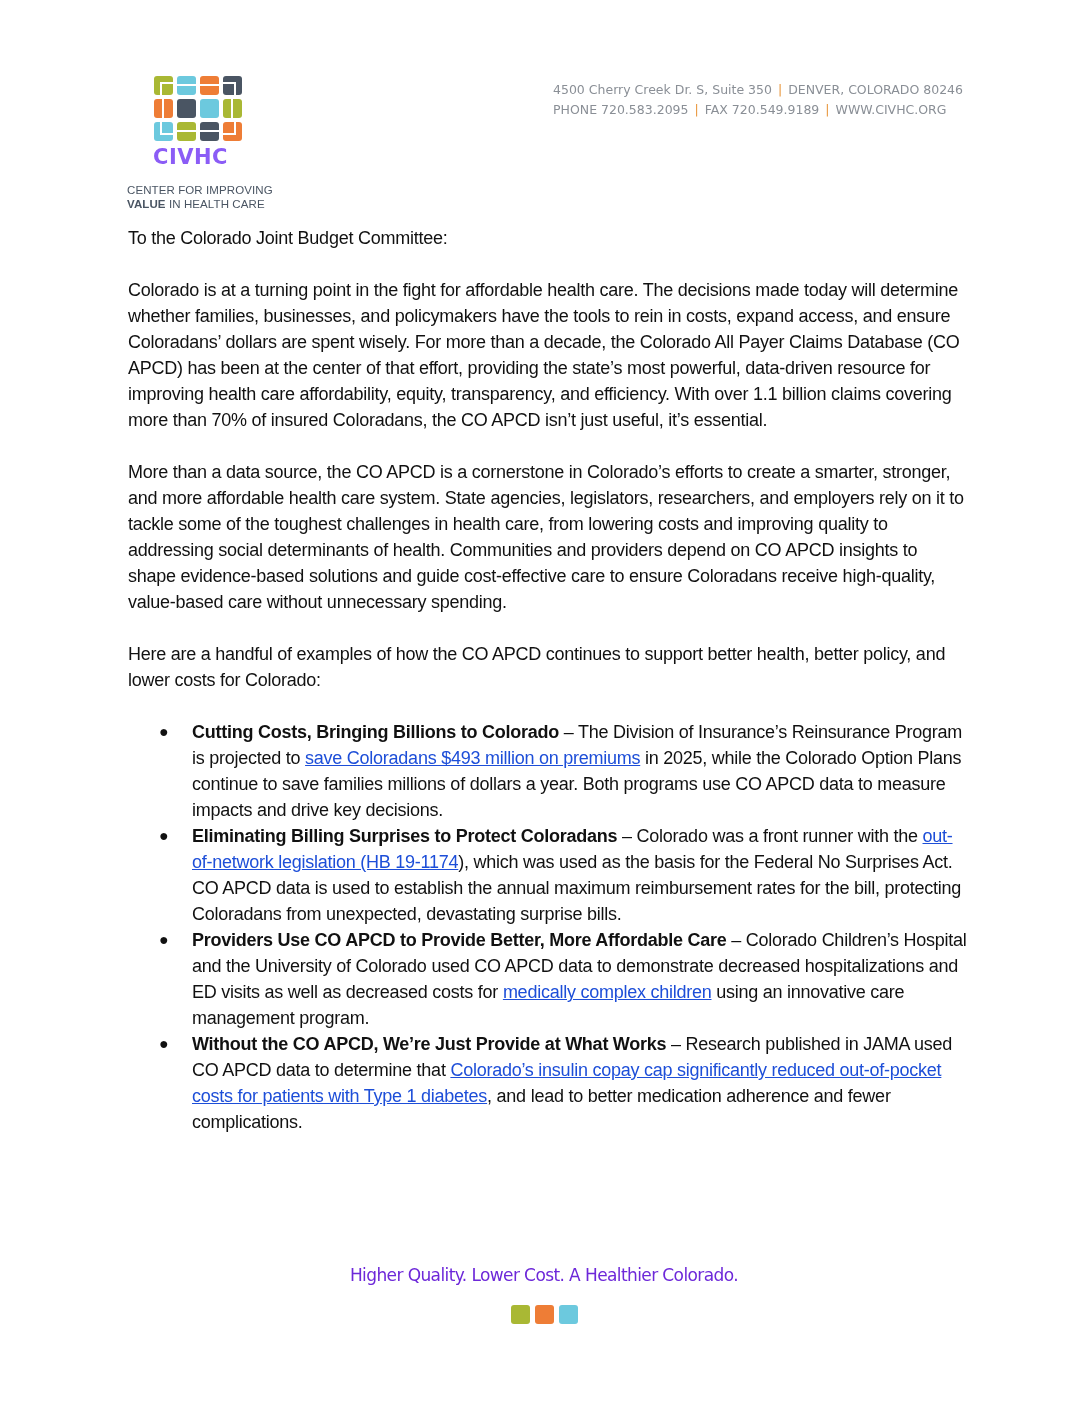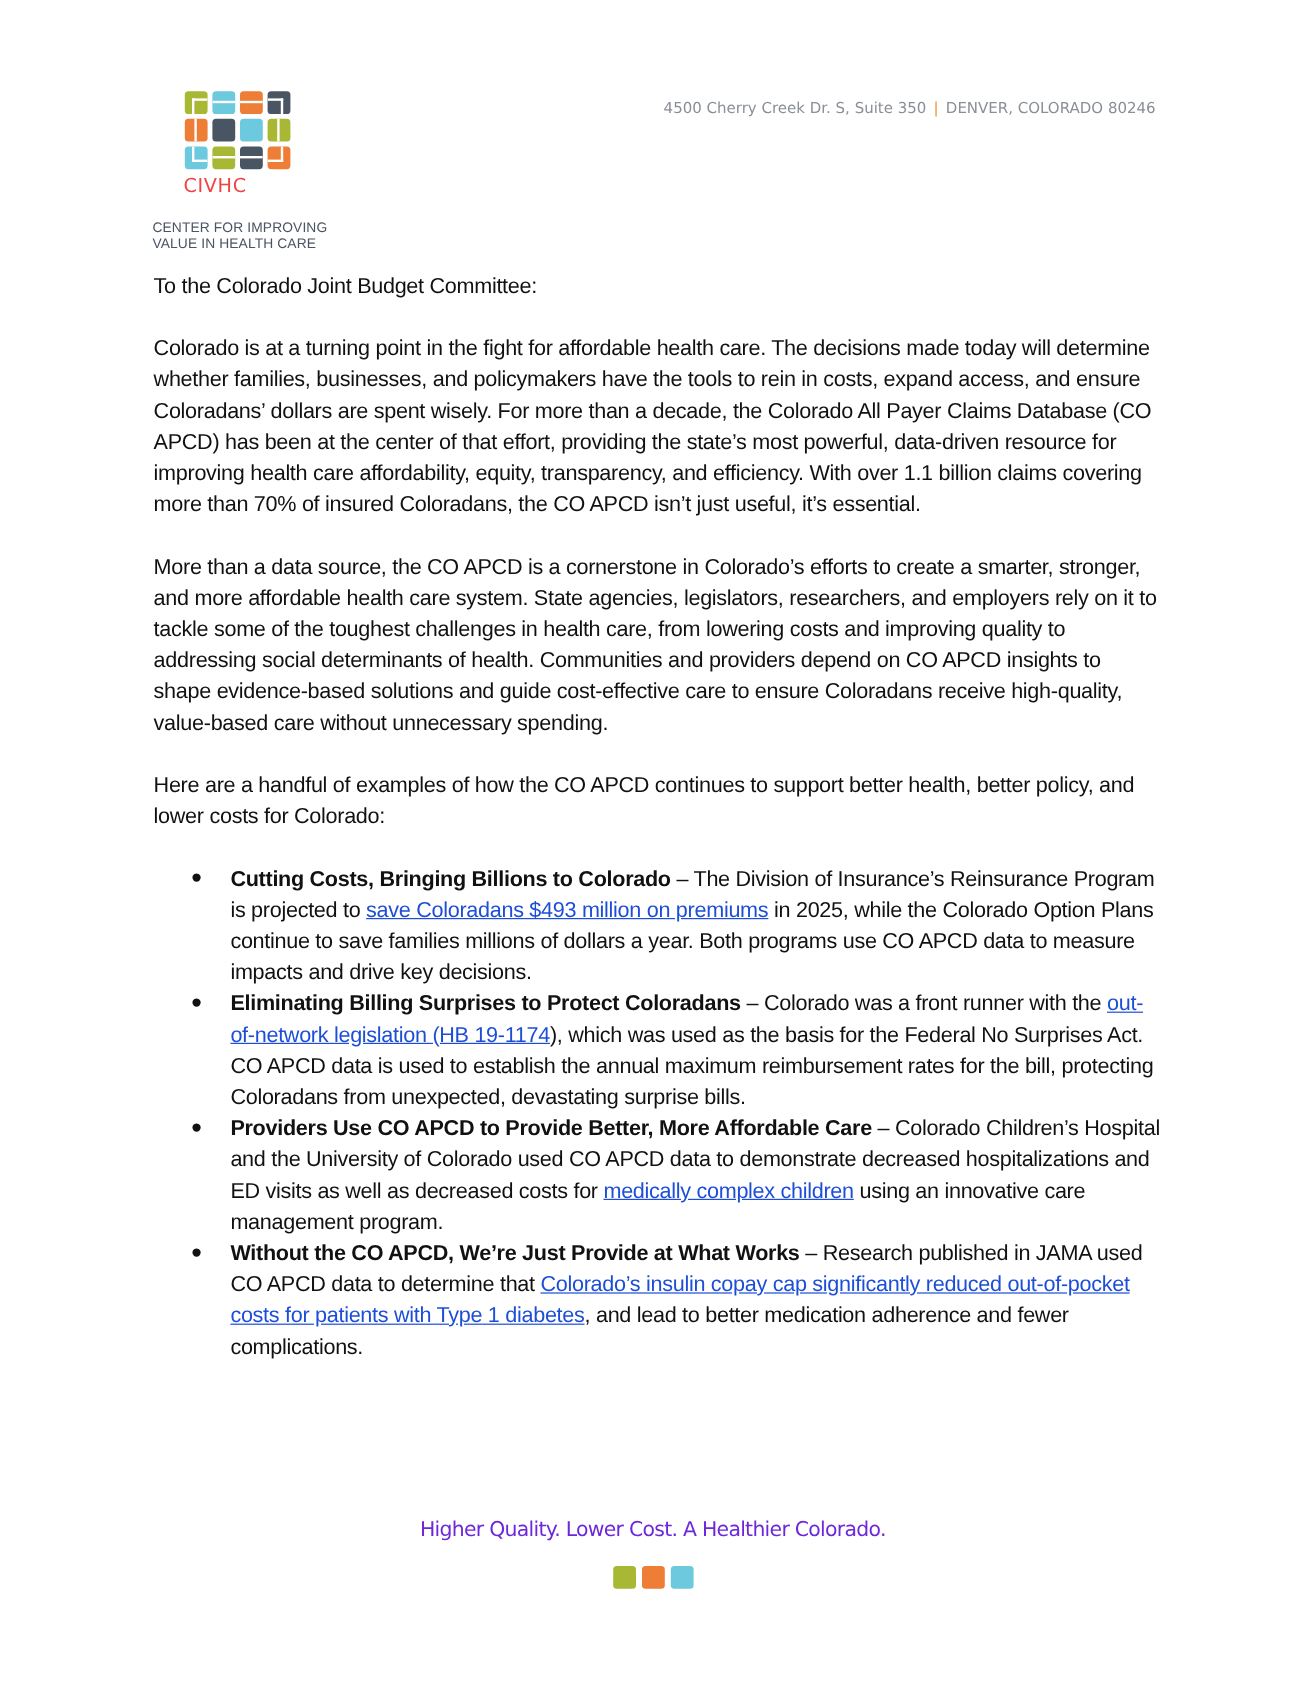--- a/index.html
+++ b/index.html
@@ -15,25 +15,25 @@
     .tile.split-v::after { content: ""; position: absolute; top: 0; bottom: 0; left: 8px; width: 2px; background: #fff; }
     .tile.corner-tl::before { content: ""; position: absolute; left: 6px; top: 6px; width: 2px; height: 13px; background:#fff; }
     .tile.corner-tl::after { content: ""; position: absolute; left: 6px; top: 6px; width: 13px; height: 2px; background:#fff; }
     .tile.corner-tr::before { content: ""; position: absolute; right: 6px; top: 6px; width: 2px; height: 13px; background:#fff; }
     .tile.corner-tr::after { content: ""; position: absolute; right: 6px; top: 6px; width: 13px; height: 2px; background:#fff; }
     .tile.corner-bl::before { content: ""; position: absolute; left: 6px; bottom: 6px; width: 2px; height: 13px; background:#fff; }
     .tile.corner-bl::after { content: ""; position: absolute; left: 6px; bottom: 6px; width: 13px; height: 2px; background:#fff; }
     .tile.corner-br::before { content: ""; position: absolute; right: 6px; bottom: 6px; width: 2px; height: 13px; background:#fff; }
     .tile.corner-br::after { content: ""; position: absolute; right: 6px; bottom: 6px; width: 13px; height: 2px; background:#fff; }
 
-    .logo-wordmark { font-family: "DejaVu Sans", sans-serif; font-weight: normal; font-size: 16px;
-                     color: #ef4444; letter-spacing: 0.5px; margin-top: 4px; margin-left: -1px; }
+    .logo-wordmark { font-family: "DejaVu Sans", sans-serif; font-weight: bold; font-size: 21px;
+                     color: #8b5cf6; letter-spacing: 0.5px; margin-top: 4px; margin-left: -1px; }
     .logo-tagline { position: absolute; left: 127px; top: 183px; font-family: "Liberation Sans", sans-serif;
                     font-size: 11.5px; color: #4a5563; line-height: 14px; letter-spacing: 0.1px; }
-    .logo-tagline b { font-weight: normal; }
+    .logo-tagline b { font-weight: bold; }
 
     .address { position: absolute; right: 125px; top: 80px; 
                font-family: "DejaVu Sans", sans-serif; font-size: 12.5px; color: #8a8f96; line-height: 20px; }
     .sep { color: #e8953a; margin: 0 6px; }
 
     
     .content { position: absolute; left: 128px; top: 225px; width: 840px;
                font-size: 18px; line-height: 26px; color: #111; letter-spacing: -0.25px; }
     .content p { margin: 0 0 26px 0; }
     ul.examples { list-style: none; padding: 0; margin: 0; }
@@ -73,20 +73,23 @@
 
 <div class="logo-tagline">
   <div>CENTER FOR IMPROVING</div>
   <div><b>VALUE</b><span> IN HEALTH CARE</span></div>
 </div>
 
 <div class="address">
   <div>
     <span>4500 Cherry Creek Dr. S, Suite 350</span><span class="sep">|</span><span>DENVER, COLORADO 80246</span>
   </div>
+  <div>
+    <span>PHONE 720.583.2095</span><span class="sep">|</span><span>FAX 720.549.9189</span><span class="sep">|</span><span>WWW.CIVHC.ORG</span>
+  </div>
 </div>
 
 <div class="content">
   <p>To the Colorado Joint Budget Committee:</p>
   <p>Colorado is at a turning point in the fight for affordable health care. The decisions made today will determine whether families, businesses, and policymakers have the tools to rein in costs, expand access, and ensure Coloradans’ dollars are spent wisely. For more than a decade, the Colorado All Payer Claims Database (CO APCD) has been at the center of that effort, providing the state’s most powerful, data-driven resource for improving health care affordability, equity, transparency, and efficiency. With over 1.1 billion claims covering more than 70% of insured Coloradans, the CO APCD isn’t just useful, it’s essential.</p>
   <p>More than a data source, the CO APCD is a cornerstone in Colorado’s efforts to create a smarter, stronger, and more affordable health care system. State agencies, legislators, researchers, and employers rely on it to tackle some of the toughest challenges in health care, from lowering costs and improving quality to addressing social determinants of health. Communities and providers depend on CO APCD insights to shape evidence-based solutions and guide cost-effective care to ensure Coloradans receive high-quality, value-based care without unnecessary spending.</p>
   <p style="margin-bottom:26px;">Here are a handful of examples of how the CO APCD continues to support better health, better policy, and lower costs for Colorado:</p>
 
   <ul class="examples">
     <li>

